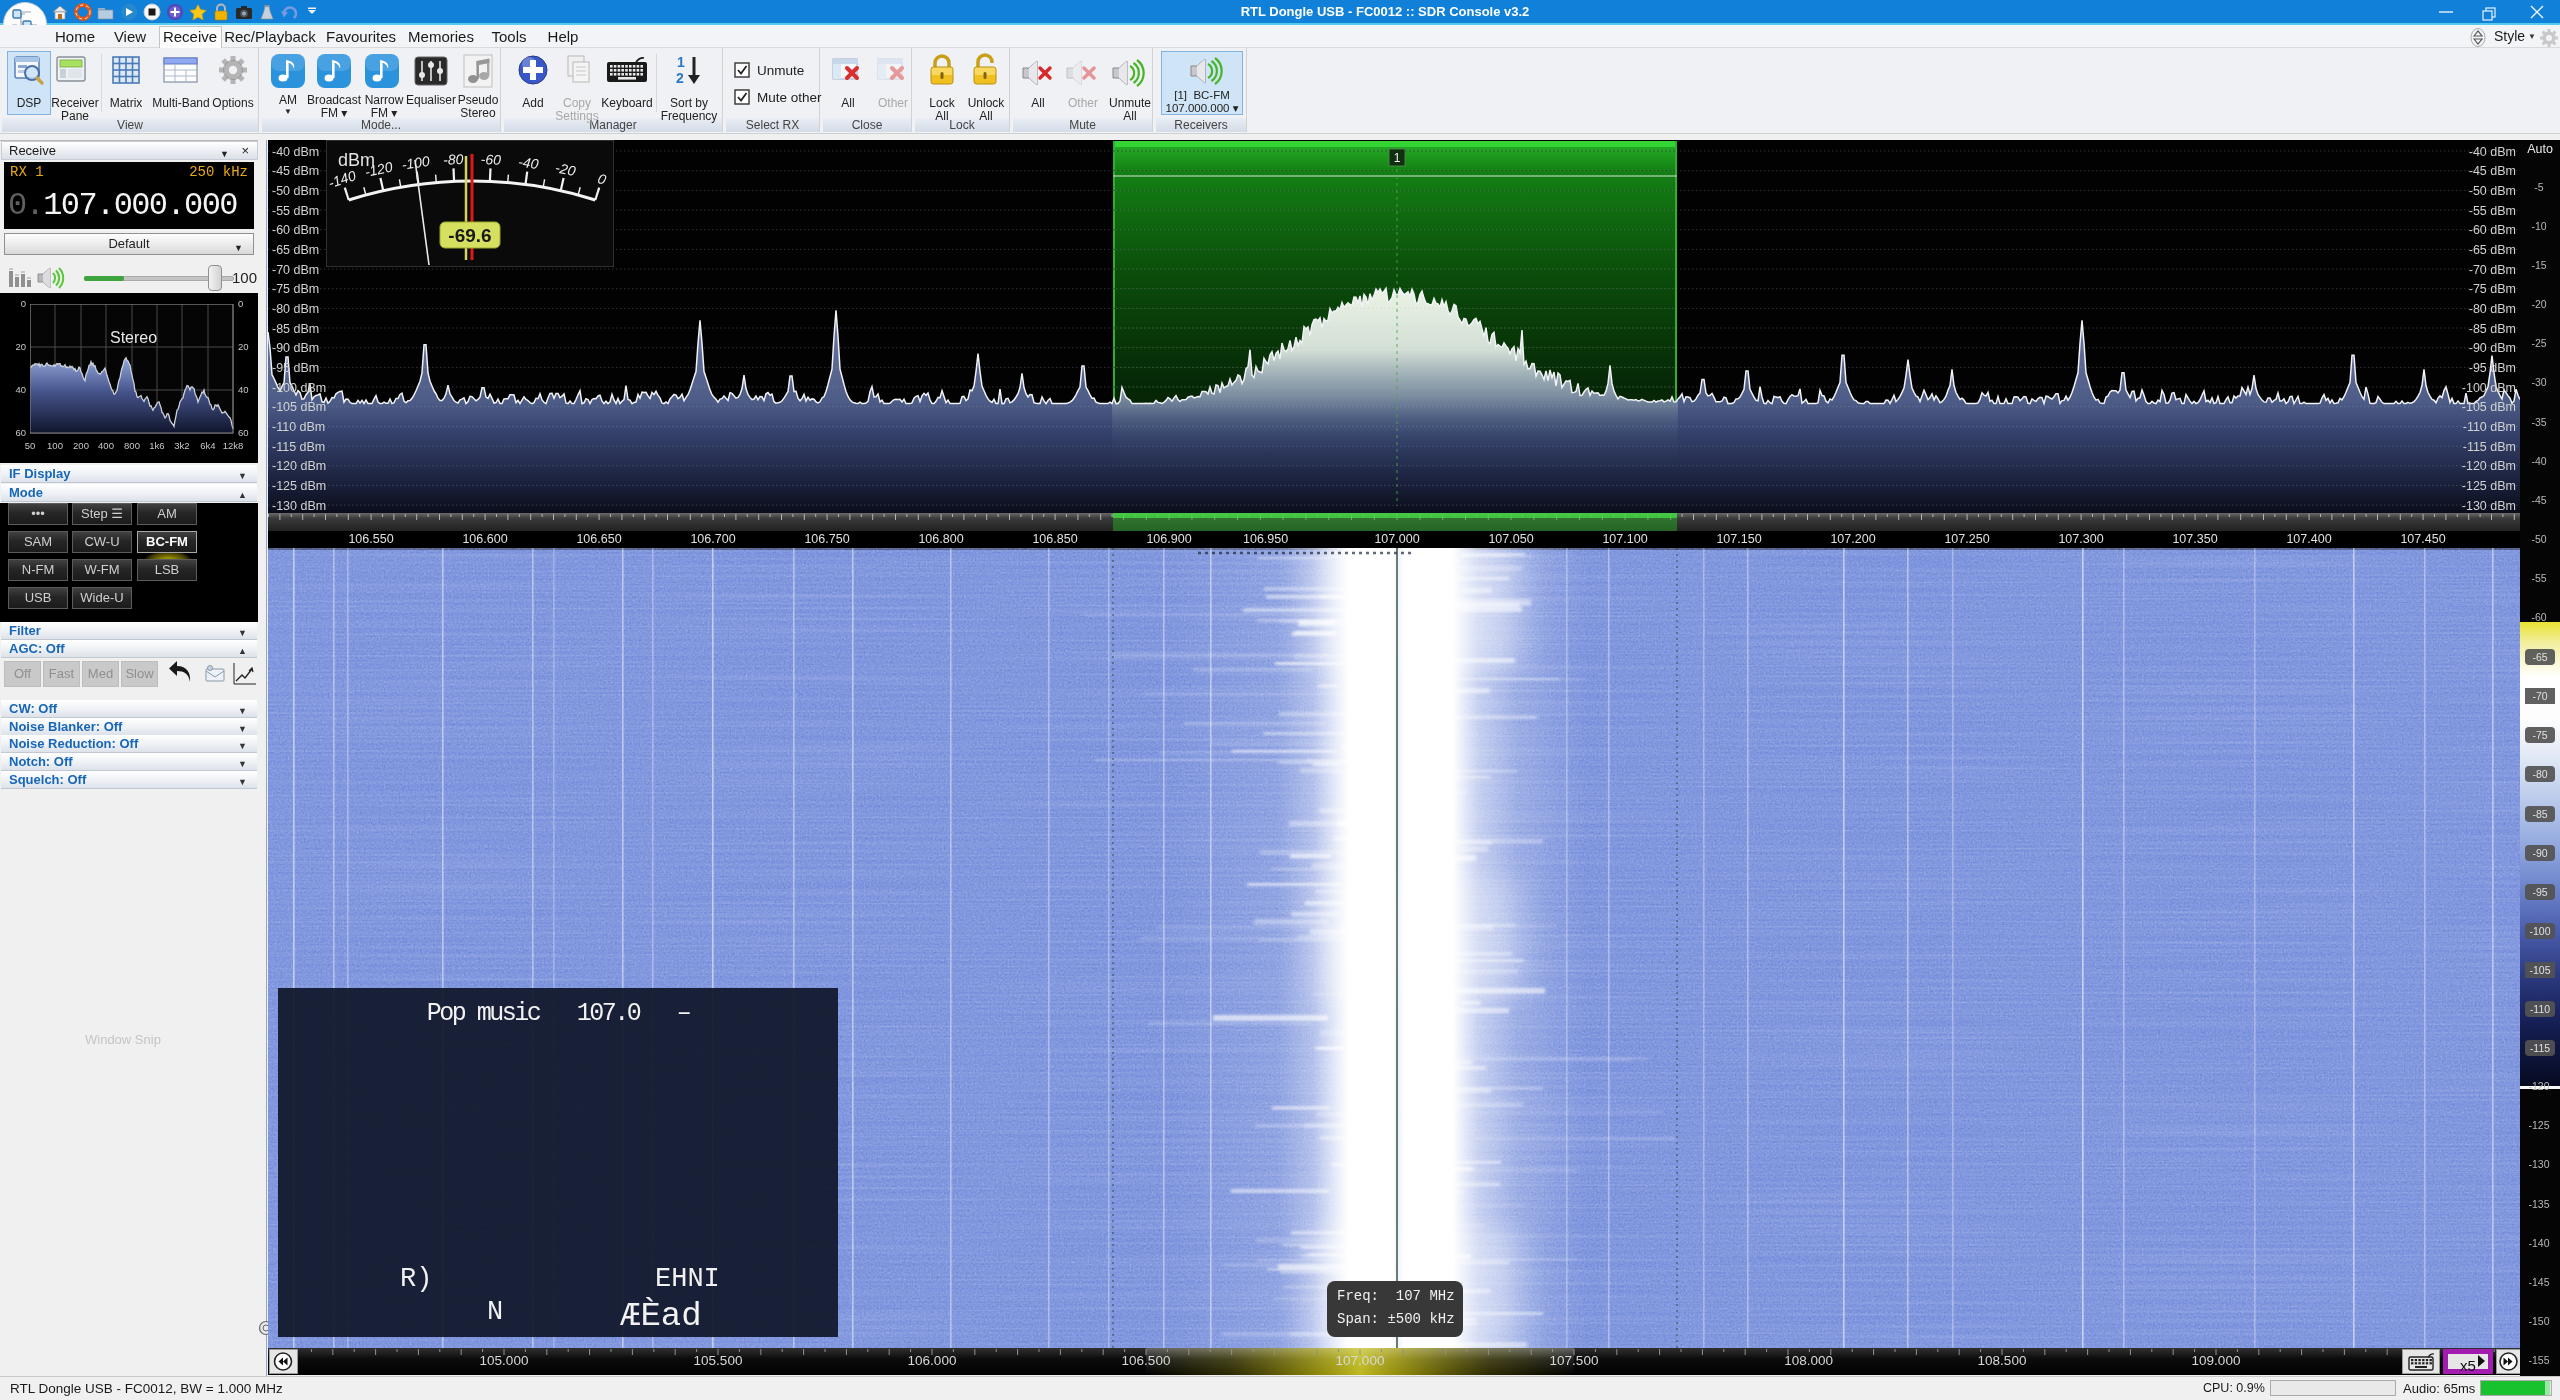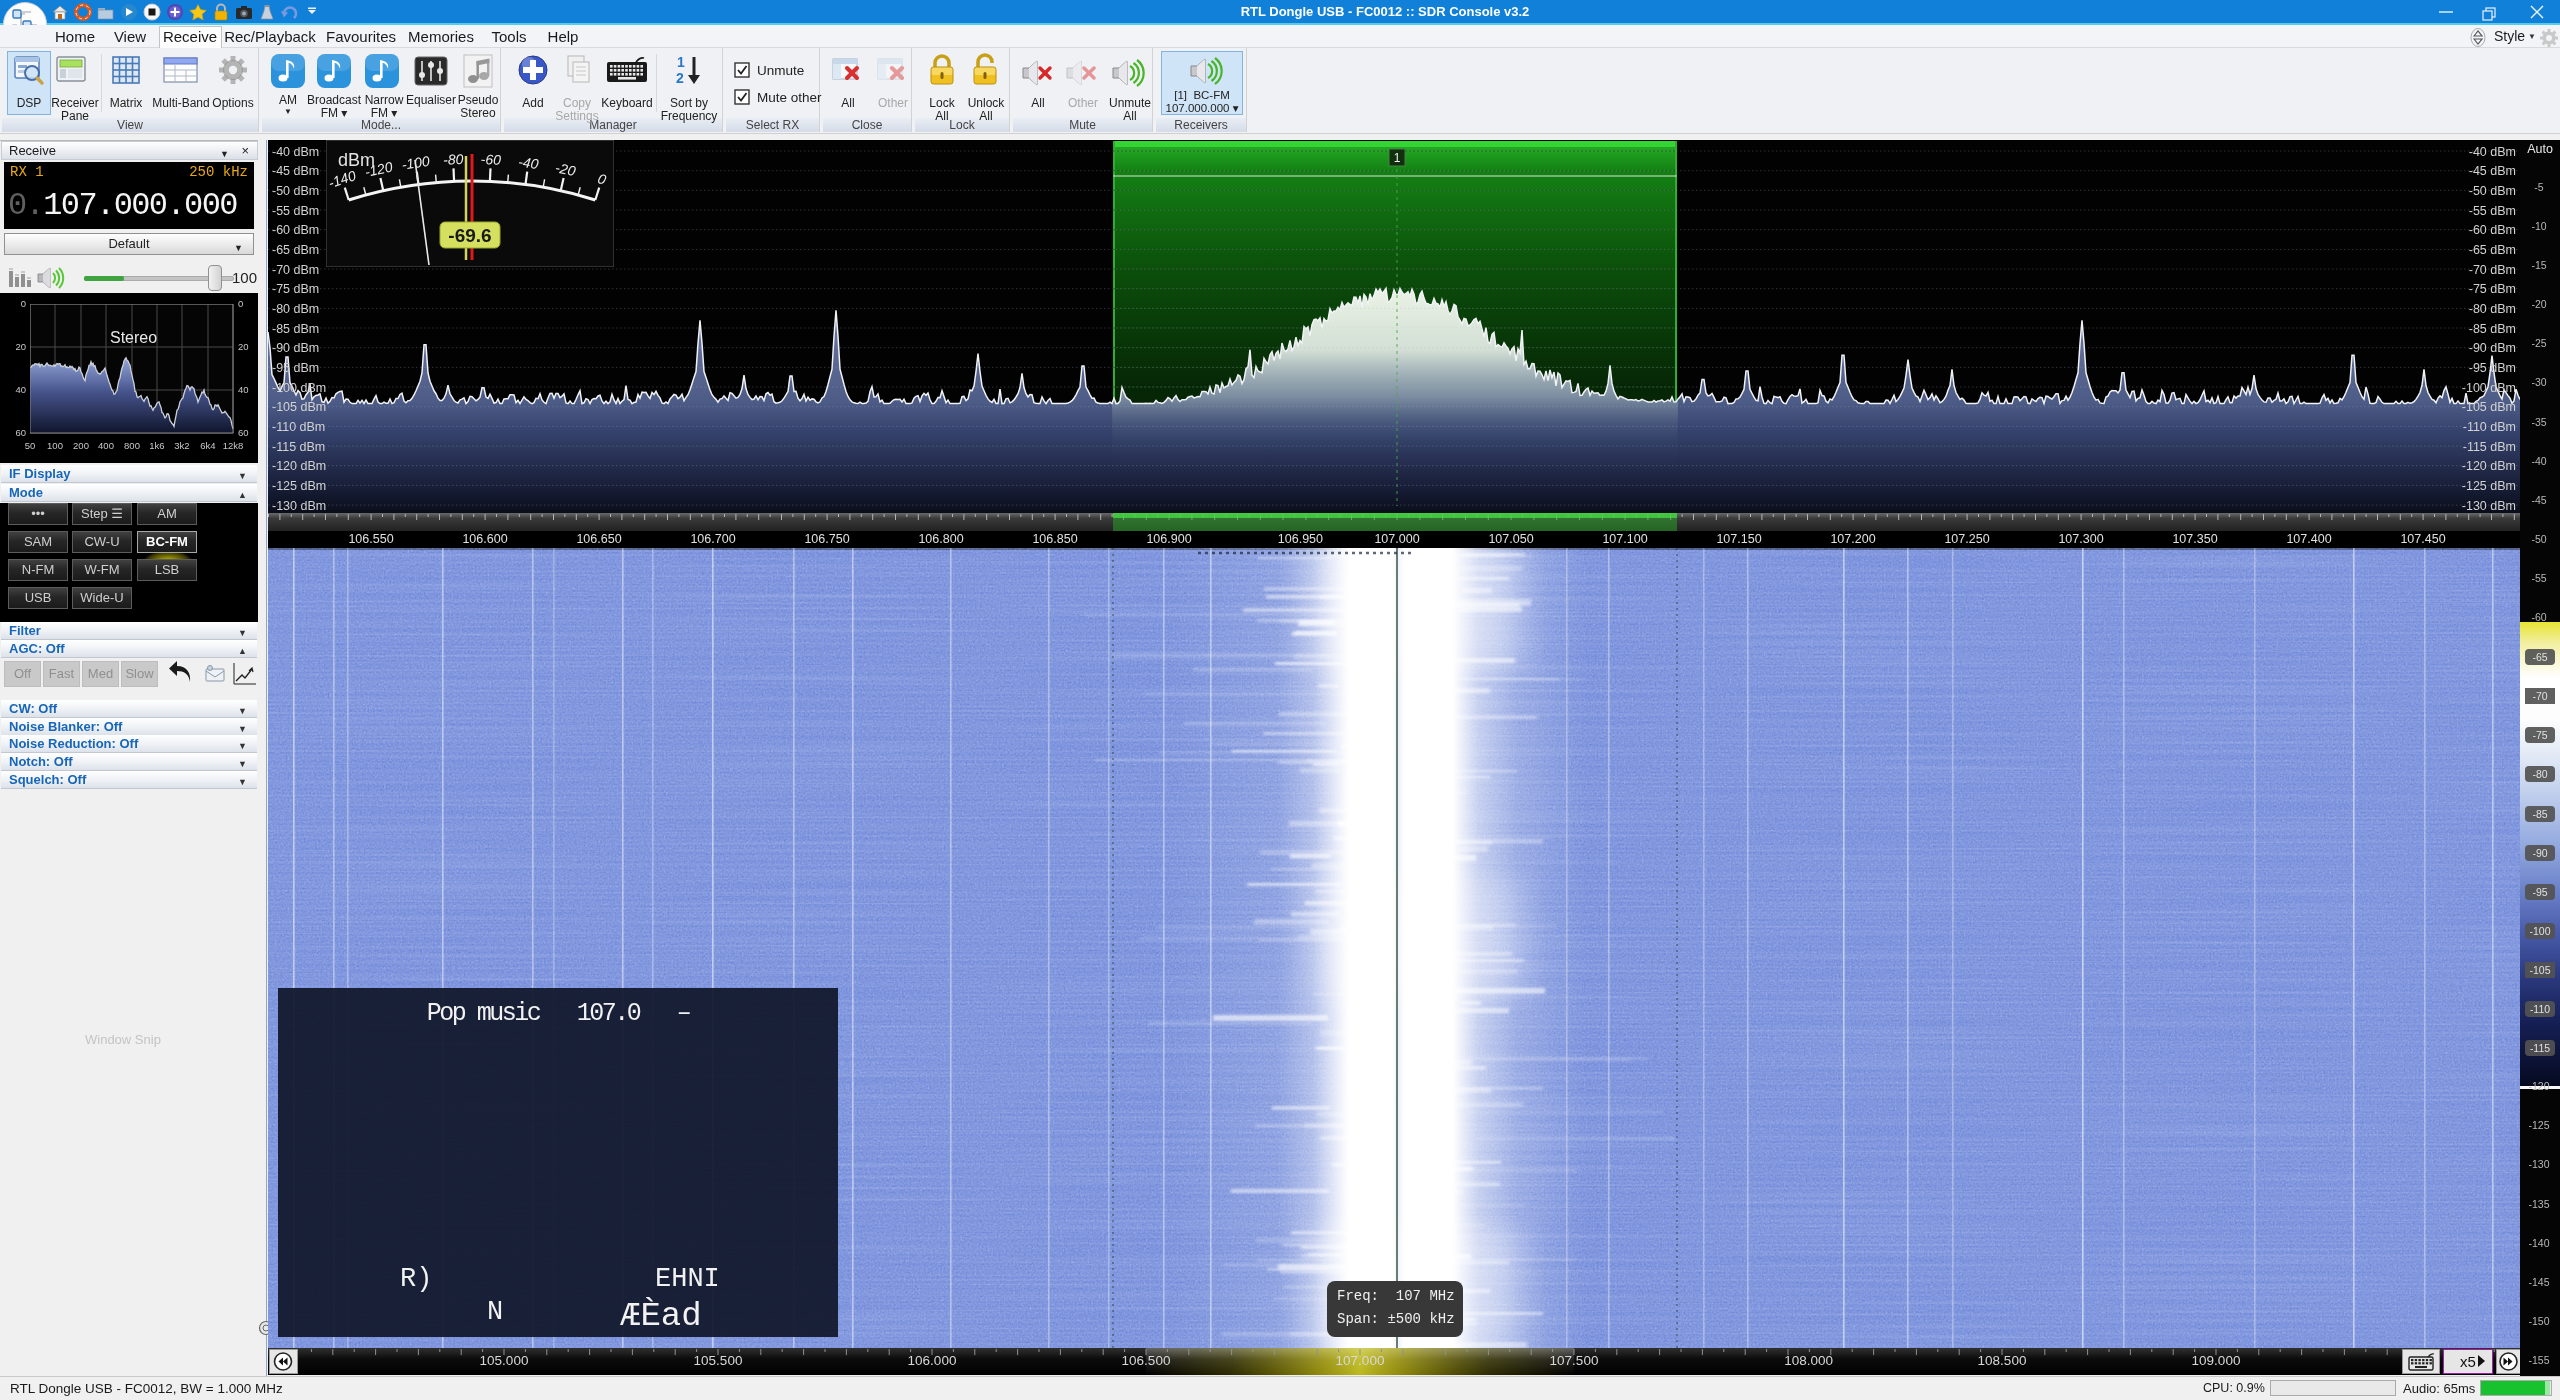--- a/index.html
+++ b/index.html
@@ -892,21 +892,21 @@
     </svg>
     <div class="abs" style="left:268px;top:531px;width:2252px;height:17px;background:#000"></div>
     <div class="abs" style="left:331px;top:532px;width:80px;text-align:center;font-size:12.5px;color:#e0e0e0">106.550</div>
     <div class="abs" style="left:445px;top:532px;width:80px;text-align:center;font-size:12.5px;color:#e0e0e0">106.600</div>
     <div class="abs" style="left:559px;top:532px;width:80px;text-align:center;font-size:12.5px;color:#e0e0e0">106.650</div>
     <div class="abs" style="left:673px;top:532px;width:80px;text-align:center;font-size:12.5px;color:#e0e0e0">106.700</div>
     <div class="abs" style="left:787px;top:532px;width:80px;text-align:center;font-size:12.5px;color:#e0e0e0">106.750</div>
     <div class="abs" style="left:901px;top:532px;width:80px;text-align:center;font-size:12.5px;color:#e0e0e0">106.800</div>
     <div class="abs" style="left:1015px;top:532px;width:80px;text-align:center;font-size:12.5px;color:#e0e0e0">106.850</div>
     <div class="abs" style="left:1129px;top:532px;width:80px;text-align:center;font-size:12.5px;color:#e0e0e0">106.900</div>
-    <div class="abs" style="left:1243px;top:532px;width:80px;text-align:right;font-size:12.5px;color:#e0e0e0">106.950</div>
+    <div class="abs" style="left:1243px;top:532px;width:80px;text-align:left;font-size:12.5px;color:#e0e0e0">106.950</div>
     <div class="abs" style="left:1357px;top:532px;width:80px;text-align:center;font-size:12.5px;color:#e0e0e0">107.000</div>
     <div class="abs" style="left:1471px;top:532px;width:80px;text-align:center;font-size:12.5px;color:#e0e0e0">107.050</div>
     <div class="abs" style="left:1585px;top:532px;width:80px;text-align:center;font-size:12.5px;color:#e0e0e0">107.100</div>
     <div class="abs" style="left:1699px;top:532px;width:80px;text-align:center;font-size:12.5px;color:#e0e0e0">107.150</div>
     <div class="abs" style="left:1813px;top:532px;width:80px;text-align:center;font-size:12.5px;color:#e0e0e0">107.200</div>
     <div class="abs" style="left:1927px;top:532px;width:80px;text-align:center;font-size:12.5px;color:#e0e0e0">107.250</div>
     <div class="abs" style="left:2041px;top:532px;width:80px;text-align:center;font-size:12.5px;color:#e0e0e0">107.300</div>
     <div class="abs" style="left:2155px;top:532px;width:80px;text-align:center;font-size:12.5px;color:#e0e0e0">107.350</div>
     <div class="abs" style="left:2269px;top:532px;width:80px;text-align:center;font-size:12.5px;color:#e0e0e0">107.400</div>
     <div class="abs" style="left:2383px;top:532px;width:80px;text-align:center;font-size:12.5px;color:#e0e0e0">107.450</div>
@@ -1327,21 +1327,21 @@
         <rect x="3.0" y="10.2" width="2.4" height="2.2"></rect>
         <rect x="6.7" y="10.2" width="2.4" height="2.2"></rect>
         <rect x="10.4" y="10.2" width="2.4" height="2.2"></rect>
         <rect x="14.100000000000001" y="10.2" width="2.4" height="2.2"></rect>
         <rect x="17.8" y="10.2" width="2.4" height="2.2"></rect>
         <rect x="21.5" y="10.2" width="2.4" height="2.2"></rect>
       </g>
       <rect x="7" y="14" width="12" height="2" fill="#222"></rect>
  <path d="M20,5 q3,-4 6,-3" fill="none" stroke="#222" stroke-width="1.3"></path>
     </svg>
-    <div class="abs" style="left:2443px;top:1349px;width:50px;height:25px;background:#e6e6e6;border:1px solid #a21caf;font-size:15px;color:#111;text-align:center;line-height:23px">x5</div>
+    <div class="abs" style="left:2443px;top:1349px;width:50px;height:25px;background:#e6e6e6;border:5px solid #a21caf;font-size:15px;color:#111;text-align:center;line-height:23px">x5</div>
 <div class="abs" style="left:2478px;top:1355px;width:0;height:0;border-left:7px solid #111;border-top:6px solid transparent;border-bottom:6px solid transparent"></div>
 <div class="abs" style="left:2496px;top:1349px;width:25px;height:25px;background:#e6e6e6;border:1px solid #999"></div>
 <svg class="abs" style="left:2498px;top:1351px" width="21" height="21">
  <circle cx="10.5" cy="10.5" r="8.5" fill="#fff" stroke="#222" stroke-width="1.6"></circle>
  <path d="M5.5,6.5 L10,10.5 L5.5,14.5 Z" fill="#111"></path>
       <path d="M10,6.5 L14.5,10.5 L10,14.5 Z" fill="#111"></path>
 </svg>
     <div class="abs" style="left:2520px;top:140px;width:40px;height:1236px;background:#050505"></div>
     <div class="abs" style="left:2520px;top:142px;width:40px;text-align:center;font-size:12.5px;color:#e8e8e8">Auto</div>
     <svg class="abs" style="left:2520px;top:140px" width="40" height="1236">

